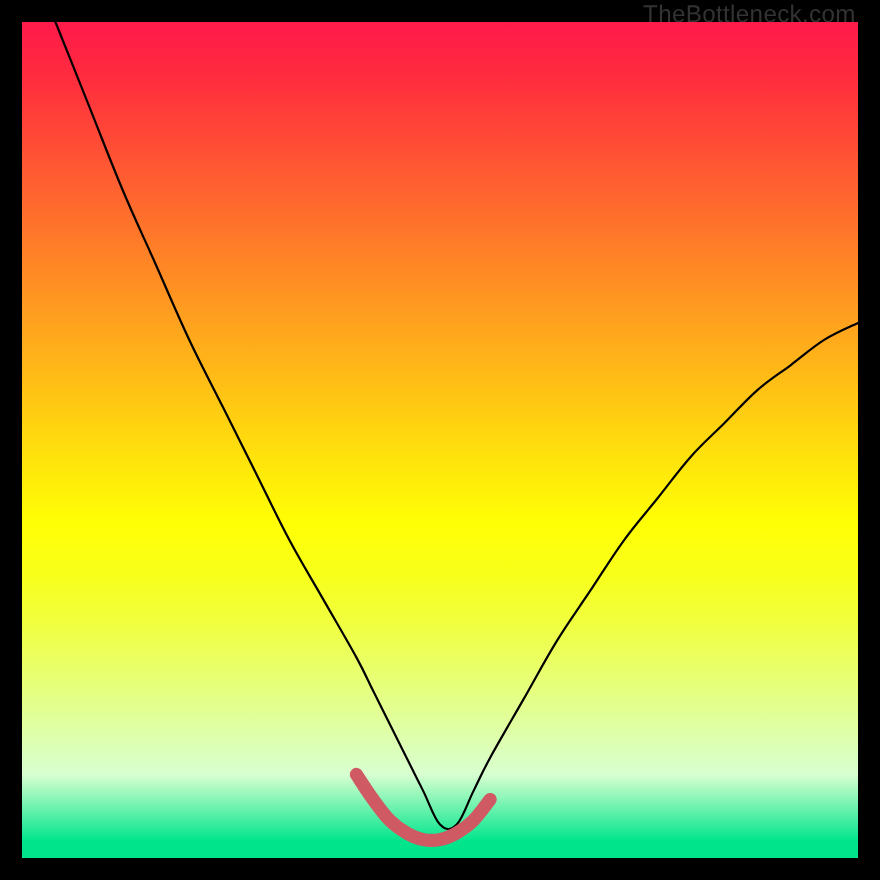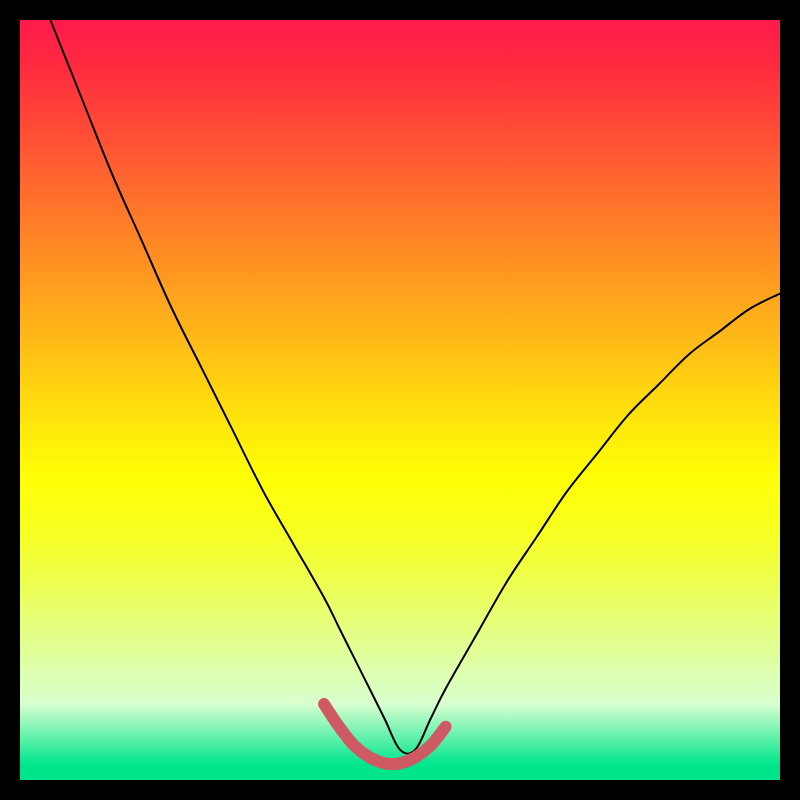--- a/index.html
+++ b/index.html
@@ -66,13 +66,14 @@
 <body>
 
 <div class="container">
   <div class="plot-area"></div>
 
   <svg class="overlay" viewBox="0 0 760 760" preserveAspectRatio="none">
     <path id="curve-path" fill="none" stroke="#000000" stroke-width="2" stroke-linecap="round" d="M 30.400000000000002 0 C 35.872 13.68, 49.85600000000001 48.64, 60.800000000000004 76 C 71.744 103.36, 80.256 126.00800000000001, 91.2 152 C 102.144 177.992, 110.656 195.77599999999998, 121.60000000000001 220.39999999999998 C 132.544 245.02399999999997, 141.056 265.54400000000004, 152 288.8 C 162.944 312.056, 171.45600000000002 327.712, 182.4 349.59999999999997 C 193.344 371.48799999999994, 201.85600000000002 388.512, 212.8 410.4 C 223.744 432.28799999999995, 232.25600000000003 450.68, 243.20000000000002 471.2 C 254.144 491.71999999999997, 262.65599999999995 505.248, 273.59999999999997 524.4 C 284.544 543.552, 295.792 562.552, 304 577.6 C 312.208 592.648, 313.728 597.056, 319.2 608 C 324.67199999999997 618.944, 328.928 627.456, 334.4 638.4 C 339.87199999999996 649.3439999999999, 344.12800000000004 657.856, 349.6 668.8 C 355.072 679.7439999999999, 359.32800000000003 688.2560000000001, 364.8 699.2 C 370.272 710.144, 374.528 724.128, 380 729.6 C 385.472 735.072, 389.728 735.072, 395.2 729.6 C 400.67199999999997 724.128, 404.92800000000005 710.144, 410.40000000000003 699.2 C 415.872 688.2560000000001, 417.39200000000005 683.848, 425.6 668.8 C 433.808 653.752, 445.056 634.7520000000001, 456 615.6 C 466.944 596.448, 475.456 580.184, 486.40000000000003 562.4 C 497.34400000000005 544.616, 505.8560000000001 533.2159999999999, 516.8000000000001 516.8 C 527.744 500.38399999999996, 536.256 486.248, 547.1999999999999 471.2 C 558.1439999999999 456.152, 566.6560000000001 446.88, 577.6 433.2 C 588.544 419.52, 597.056 407.512, 608 395.2 C 618.944 382.888, 627.456 375.744, 638.4 364.8 C 649.3439999999999 353.856, 657.856 343.976, 668.8 334.4 C 679.7439999999999 324.82399999999996, 688.2560000000001 319.808, 699.2 311.6 C 710.144 303.39200000000005, 718.6560000000001 295.64000000000004, 729.6 288.8 C 740.544 281.96, 754.528 276.33599999999996, 760 273.59999999999997"></path>
     <path id="optimal-path" fill="none" stroke="#d05a63" stroke-width="12" stroke-linecap="round" stroke-linejoin="round" d="M 304 684 C 306.736 688.104, 313.728 699.276, 319.2 706.8 C 324.67199999999997 714.324, 328.928 720.328, 334.4 725.8 C 339.87199999999996 731.2719999999999, 344.12800000000004 734.0536000000001, 349.6 737.2 C 355.072 740.3464, 359.32800000000003 742.1856, 364.8 743.28 C 370.272 744.3743999999999, 374.528 744.3743999999999, 380 743.28 C 385.472 742.1856, 389.728 740.3464, 395.2 737.2 C 400.67199999999997 734.0536000000001, 404.92800000000005 731.2719999999999, 410.40000000000003 725.8 C 415.872 720.328, 422.86400000000003 710.2199999999999, 425.6 706.8"></path>
   </svg>
 
+  <div class="watermark">TheBottleneck.com</div>
 </div>
 
 </body></html>

